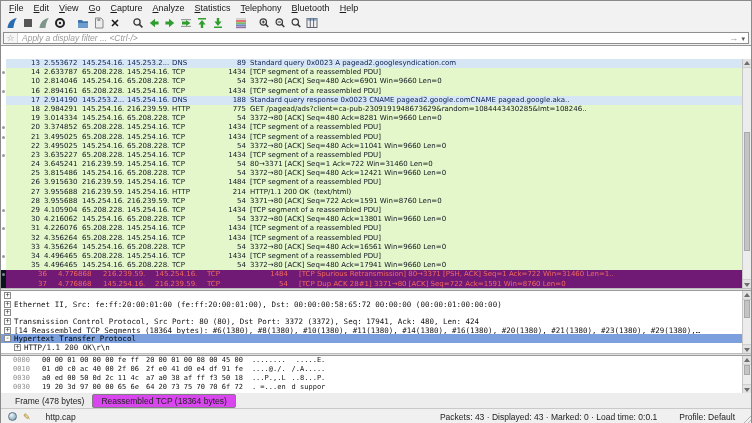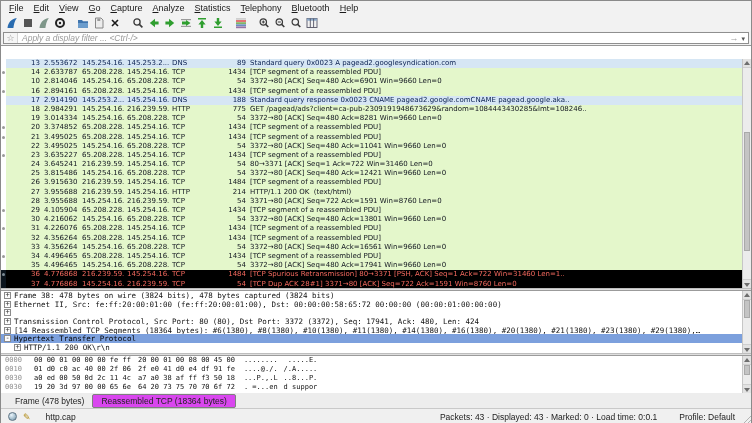--- a/index.html
+++ b/index.html
@@ -46,21 +46,21 @@
   .pgut{width:5px;padding:0;background:#fff;position:relative;flex:none;}
   .pgut.rel::after{content:"";position:absolute;left:1px;top:3px;width:3px;height:3px;border-radius:50%;background:#9a9a9a;}
   .pn{width:36px;text-align:right;flex:none;}
   .pt{width:38px;flex:none;}
   .ps,.pd{width:45px;flex:none;}
   .pp{width:38px;flex:none;}
   .pl{width:40px;text-align:right;flex:none;}
   .pi{flex:1;}
   .r-green{background:#e4f7cb;color:#10141e;}
   .r-dns{background:#d6e6f4;color:#0a2050;}
-  .r-bad{background:#000000;color:#f4695e;}
+  .r-bad{background:#701a75;color:#f4695e;gap:7px;}
   .r-bad .pgut{background:#0b141d;}
   .r-bad .pgut.rel::after{background:#7d8a94;}
 
   
   .vscroll{position:absolute;right:0;width:9px;background:#ececec;border-left:1px solid #c6c6c6;box-sizing:border-box;}
   .sb-up,.sb-down{position:absolute;left:0;right:0;height:8px;background:#e2e2e2;}
   .sb-up{top:0;border-bottom:1px solid #cfcfcf;}
   .sb-down{bottom:0;border-top:1px solid #cfcfcf;}
   .sb-up::after,.sb-down::after{content:"";position:absolute;left:1px;}
   .sb-up::after{top:2px;border:3px solid transparent;border-bottom:4px solid #6e6e6e;border-top:none;}
@@ -77,21 +77,21 @@
   .dline{height:8.7px;display:flex;align-items:center;white-space:pre;overflow:hidden;padding-left:3px;}
   .dline.sel{background:#7ca0dd;color:#000;}
   .exp{width:7px;height:7px;flex:none;border:1px solid #8b8b8b;background:#fdfdfd;color:#333;
        font-size:7px;line-height:5px;text-align:center;margin-right:3px;box-sizing:border-box;}
   .expspace{width:10px;flex:none;}
 
   
   #hexpane{position:absolute;top:355px;left:0;width:750px;height:37px;background:#fff;overflow:hidden;
            font-family:"DejaVu Sans Mono",monospace;font-size:7px;color:#111;}
   .hrow{height:9px;line-height:9px;display:flex;white-space:pre;}
-  .hoff{color:#8f8f8f;width:22px;padding-left:4px;flex:none;}
+  .hoff{color:#8f8f8f;width:22px;padding-left:12px;flex:none;}
   .hx{margin-left:7px;flex:none;}
   .asc{margin-left:9px;flex:none;}
   .asc+.asc{margin-left:6px;}
 
   
   #tabbar{position:absolute;top:392px;left:0;right:0;height:15px;background:#ededed;display:flex;align-items:flex-start;padding-left:6px;}
   .tab{font-size:8.5px;color:#222;line-height:12px;padding:0 8px;margin-top:2px;}
   .tab.active{background:#d946ef;border:1px solid #7f7f7f;border-radius:2px;margin-top:1px;}
 
   
@@ -509,21 +509,21 @@
       <div class="sb-up"></div>
       <div class="sb-thumb" style="top:32%;height:52%;"></div>
       <div class="sb-down"></div>
     </div>
   </div>
 
   <div class="splitter" id="sp1"></div>
 
   <div id="details">
     <div id="dlines">
-        <div class="dline" style="padding-left: 3px;"><span class="exp">+</span><span>Frame 38: 478 bytes on wire (3824 bits), 478 bytes captured (3824 bits)</span></div>
+        <div class="dline" style="padding-left: 3px;"><span class="exp">+</span></div>
         <div class="dline" style="padding-left: 3px;"><span class="exp">+</span><span>Ethernet II, Src: fe:ff:20:00:01:00 (fe:ff:20:00:01:00), Dst: 00:00:00:58:65:72_00:00:00 (00:00:01:00:00:00)</span></div>
         <div class="dline" style="padding-left: 3px;"><span class="exp">+</span></div>
         <div class="dline" style="padding-left: 3px;"><span class="exp">+</span><span>Transmission Control Protocol, Src Port: 80 (80), Dst Port: 3372 (3372), Seq: 17941, Ack: 480, Len: 424</span></div>
         <div class="dline" style="padding-left: 3px;"><span class="exp">+</span><span>[14 Reassembled TCP Segments (18364 bytes): #6(1380), #8(1380), #10(1380), #11(1380), #14(1380), #16(1380), #20(1380), #21(1380), #23(1380), #29(1380),…</span></div>
         <div class="dline sel" style="padding-left: 3px;"><span class="exp">-</span><span>Hypertext Transfer Protocol</span></div>
         <div class="dline" style="padding-left: 13px;"><span class="exp">+</span><span>HTTP/1.1 200 OK\r\n</span></div>
         <div class="dline" style="padding-left: 23px;"><span class="expspace"></span><span>Date: Thu, 13 May 2004 10:17:12 GMT\r\n</span></div>
       </div>
     <div class="vscroll" style="top:0;bottom:0;">
       <div class="sb-up"></div>

